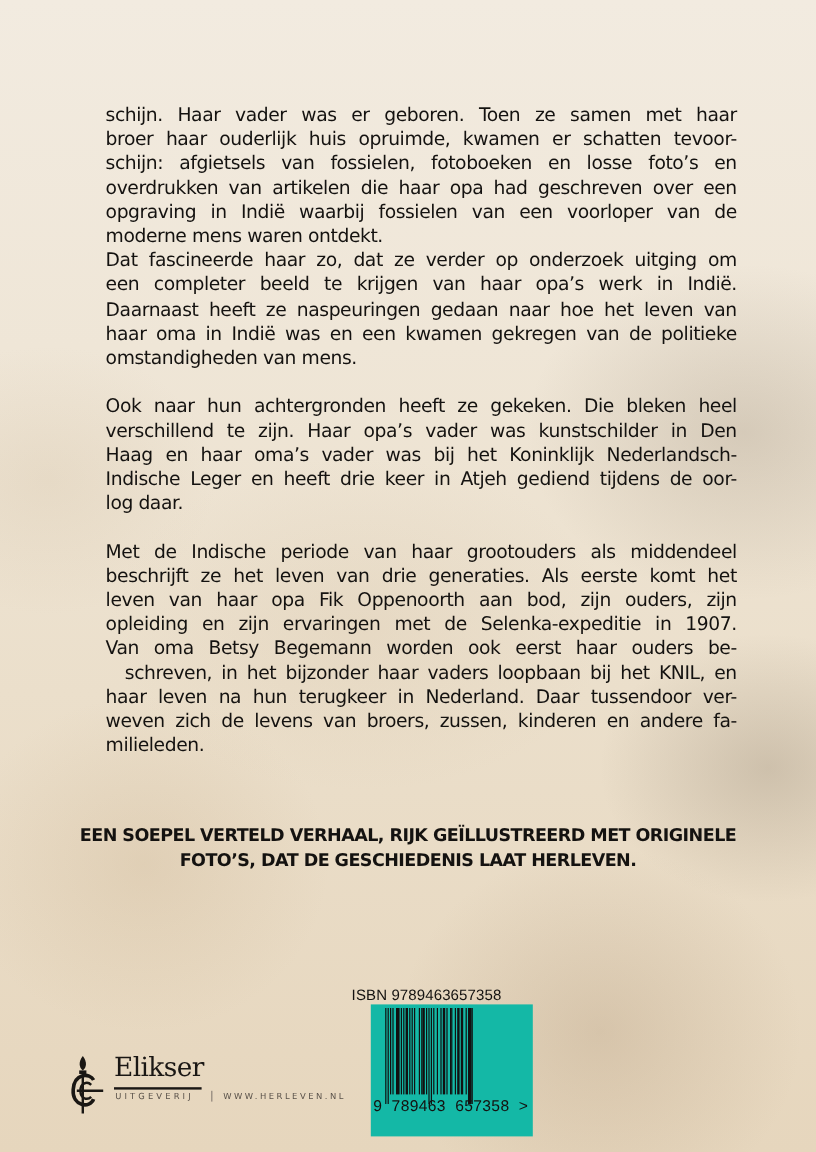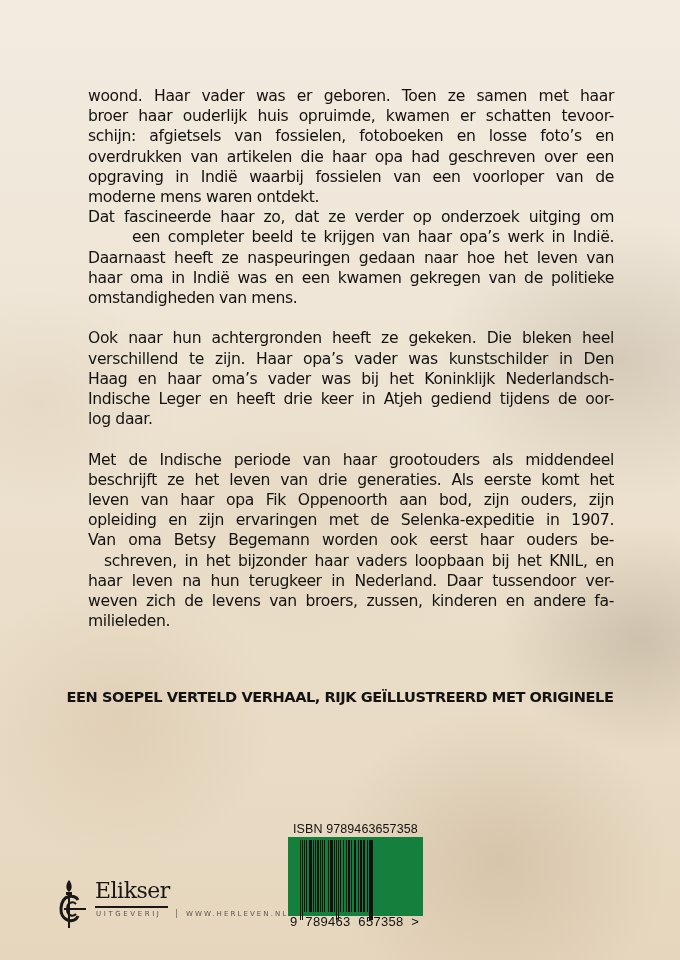--- a/index.html
+++ b/index.html
@@ -26,22 +26,22 @@
   .tagline {
     position: absolute; left: 60px; top: 686px; width: 560px;
     text-align: center; font-weight: bold; font-size: 14.6px; line-height: 21px;
     letter-spacing: -0.45px;
   }
   .isbn-label {
     position: absolute; left: 293px; top: 822px; width: 140px;
     font-family: "Liberation Sans", sans-serif; font-size: 12.5px; letter-spacing: 0.1px;
   }
   .barcode-box {
-    position: absolute; left: 288px; top: 837px; width: 135px; height: 79px;
-    background: #15803d;
+    position: absolute; left: 309px; top: 837px; width: 135px; height: 110px;
+    background: #14b8a6;
   }
   .bars {
     position: absolute; left: 12px; top: 3px; width: 110px; height: 75px;
     display: flex; align-items: flex-start;
   }
   .bars span { display: block; height: 72px; }
   .bars span.guard { height: 80px; }
   .barcode-digits {
     position: absolute; left: 2px; top: 77px; width: 132px;
     font-family: "Liberation Sans", sans-serif; font-size: 13px; letter-spacing: 0.3px;
@@ -67,30 +67,30 @@
   .website {
     position: absolute; left: 186px; top: 910px;
     font-family: "DejaVu Sans", sans-serif; font-size: 7px; letter-spacing: 2.1px; color: #5a524a;
   }
 </style>
 </head>
 <body>
 
 <div class="body-text">
   <p>
-    <span style="display: block; text-align: justify; text-align-last: justify;">woond. Haar vader was er geboren. Toen ze samen met haar</span>
+    <span style="display: block; text-align: justify; text-align-last: justify;">schijn. Haar vader was er geboren. Toen ze samen met haar</span>
     <span style="display: block; text-align: justify; text-align-last: justify;">broer haar ouderlijk huis opruimde, kwamen er schatten tevoor-</span>
     <span style="display: block; text-align: justify; text-align-last: justify;">schijn: afgietsels van fossielen, fotoboeken en losse foto’s en</span>
     <span style="display: block; text-align: justify; text-align-last: justify;">overdrukken van artikelen die haar opa had geschreven over een</span>
     <span style="display: block; text-align: justify; text-align-last: justify;">opgraving in Indië waarbij fossielen van een voorloper van de</span>
     <span style="display: block;">moderne mens waren ontdekt.</span>
   </p>
   <p>
     <span style="display: block; text-align: justify; text-align-last: justify;">Dat fascineerde haar zo, dat ze verder op onderzoek uitging om</span>
-    <span style="display: block; text-align: justify; text-align-last: justify; margin-left: 44px;">een completer beeld te krijgen van haar opa’s werk in Indië.</span>
+    <span style="display: block; text-align: justify; text-align-last: justify;">een completer beeld te krijgen van haar opa’s werk in Indië.</span>
     <span style="display: block; text-align: justify; text-align-last: justify;">Daarnaast heeft ze naspeuringen gedaan naar hoe het leven van</span>
     <span style="display: block; text-align: justify; text-align-last: justify;">haar oma in Indië was en een kwamen gekregen van de politieke</span>
     <span style="display: block;">omstandigheden van mens.</span>
   </p>
   <p class="gap">
     <span style="display: block; text-align: justify; text-align-last: justify;">Ook naar hun achtergronden heeft ze gekeken. Die bleken heel</span>
     <span style="display: block; text-align: justify; text-align-last: justify;">verschillend te zijn. Haar opa’s vader was kunstschilder in Den</span>
     <span style="display: block; text-align: justify; text-align-last: justify;">Haag en haar oma’s vader was bij het Koninklijk Nederlandsch-</span>
     <span style="display: block; text-align: justify; text-align-last: justify;">Indische Leger en heeft drie keer in Atjeh gediend tijdens de oor-</span>
     <span style="display: block;">log daar.</span>
@@ -103,20 +103,21 @@
     <span style="display: block; text-align: justify; text-align-last: justify;">Van oma Betsy Begemann worden ook eerst haar ouders be-</span>
     <span style="display: block; text-align: justify; text-align-last: justify; margin-left: 16px;">schreven, in het bijzonder haar vaders loopbaan bij het KNIL, en</span>
     <span style="display: block; text-align: justify; text-align-last: justify;">haar leven na hun terugkeer in Nederland. Daar tussendoor ver-</span>
     <span style="display: block; text-align: justify; text-align-last: justify;">weven zich de levens van broers, zussen, kinderen en andere fa-</span>
     <span style="display: block;">milieleden.</span>
   </p>
 </div>
 
 <div class="tagline">
   <div>EEN SOEPEL VERTELD VERHAAL, RIJK GEÏLLUSTREERD MET ORIGINELE</div>
+  <div>FOTO’S, DAT DE GESCHIEDENIS LAAT HERLEVEN.</div>
 </div>
 
 <div class="isbn-label">ISBN 9789463657358</div>
 
 <div class="barcode-box">
   <div class="bars" id="bars">
       <span class="guard" style="width: 0.9px; background: rgb(17, 17, 17);"></span>
       <span style="width: 0.9px; background: transparent;"></span>
       <span class="guard" style="width: 0.9px; background: rgb(17, 17, 17);"></span>
       <span style="width: 0.9px; background: transparent;"></span>

